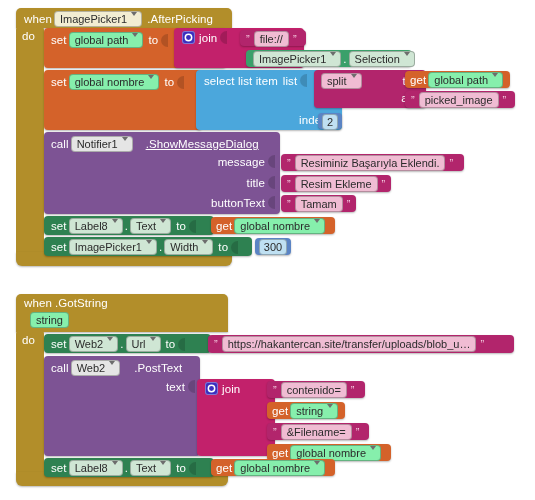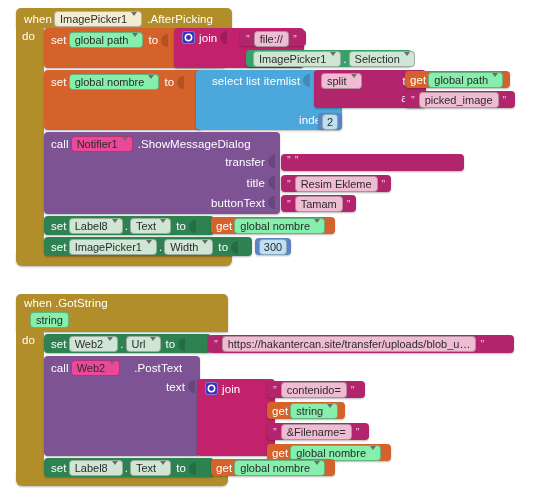--- a/index.html
+++ b/index.html
@@ -34,21 +34,21 @@
     display:inline-block;width:0;height:0;margin-left:4px;
     border-left:3px solid transparent;border-right:3px solid transparent;
     border-top:4px solid #6d6d6d;
   }
   .fld.plain{padding-right:5px;}
 
   
   .f-gold  {background:#f2edd2;}
   .f-green {background:#cfe6d4;}
   .f-orange{background:#86efac;}
-  .f-purple{background:#ec4899;}
+  .f-purple{background:#e5e5e5;}
   .f-pink  {background:#f0bcd3;}
   .f-blue  {background:#bfe0f2;}
 
   
   .c-event  {background:#b28e2a;}
   .c-var    {background:#d4622a;}
   .c-green  {background:#2e8151;}
   .c-greenc {background:#3aa06a;}
   .c-purple {background:#7d5394;}
   .c-pink   {background:#c2216b;}
@@ -150,23 +150,23 @@
       <span class="fld f-orange">
         <span>global nombre</span>
         <i class="caret"></i>
       </span>
       <span class="lbl" style="margin-left:3px;">to</span>
       <span class="sock"></span>
     </div>
   </div>
 
   <div class="blk c-blue shadow" style="left:196px;top:70px;width:146px;height:60px;">
-    <div class="row" style="padding:4px 0 0 16px;">
+    <div class="row" style="padding:4px 0 0 8px;">
       <span class="lbl">select list item</span>
-      <span class="lbl" style="">list</span>
+      <span class="lbl" style="margin-left:5px;">list</span>
       <span class="sock"></span>
     </div>
     <div class="row" style="position:absolute;right:4px;bottom:4px;">
       <span class="lbl">index</span>
       <span class="sock"></span>
     </div>
   </div>
 
   <div class="blk c-num shadow" style="left:318px;top:113px;width:24px;height:16px;">
     <div class="row" style="justify-content:center;padding-top:1px;">
@@ -207,39 +207,40 @@
     </div>
   </div>
 
   <div class="blk c-purple shadow" style="left:44px;top:132px;width:236px;height:82px;">
     <div class="row" style="padding:4px 0 0 7px;">
       <span class="lbl">call</span>
       <span class="fld f-purple">
         <span>Notifier1</span>
         <i class="caret"></i>
       </span>
-      <span class="lbl" style="margin-left:3px;">.ShowMessageDialog</span>
+      <span class="lbl" style="margin-left:11px;text-decoration:underline;">.ShowMessageDialog</span>
     </div>
     <div class="row" style="position:absolute;right:4px;top:23px;">
-      <span class="lbl">transfer</span>
+      <span class="lbl">message</span>
       <span class="sock"></span>
     </div>
     <div class="row" style="position:absolute;right:4px;top:44px;">
       <span class="lbl">title</span>
       <span class="sock"></span>
     </div>
     <div class="row" style="position:absolute;right:4px;top:64px;">
       <span class="lbl">buttonText</span>
       <span class="sock"></span>
     </div>
   </div>
 
   <div class="blk c-text shadow" style="left:281px;top:154px;width:183px;height:17px;">
     <div class="row" style="padding:1px 0 0 4px;">
       <span class="q">”</span>
+      <span class="fld f-pink plain">Resiminiz Başarıyla Eklendi.</span>
       <span class="q">”</span>
     </div>
   </div>
 
   <div class="blk c-text shadow" style="left:281px;top:175px;width:110px;height:17px;">
     <div class="row" style="padding:1px 0 0 4px;">
       <span class="q">”</span>
       <span class="fld f-pink plain">Resim Ekleme</span>
       <span class="q">”</span>
     </div>

